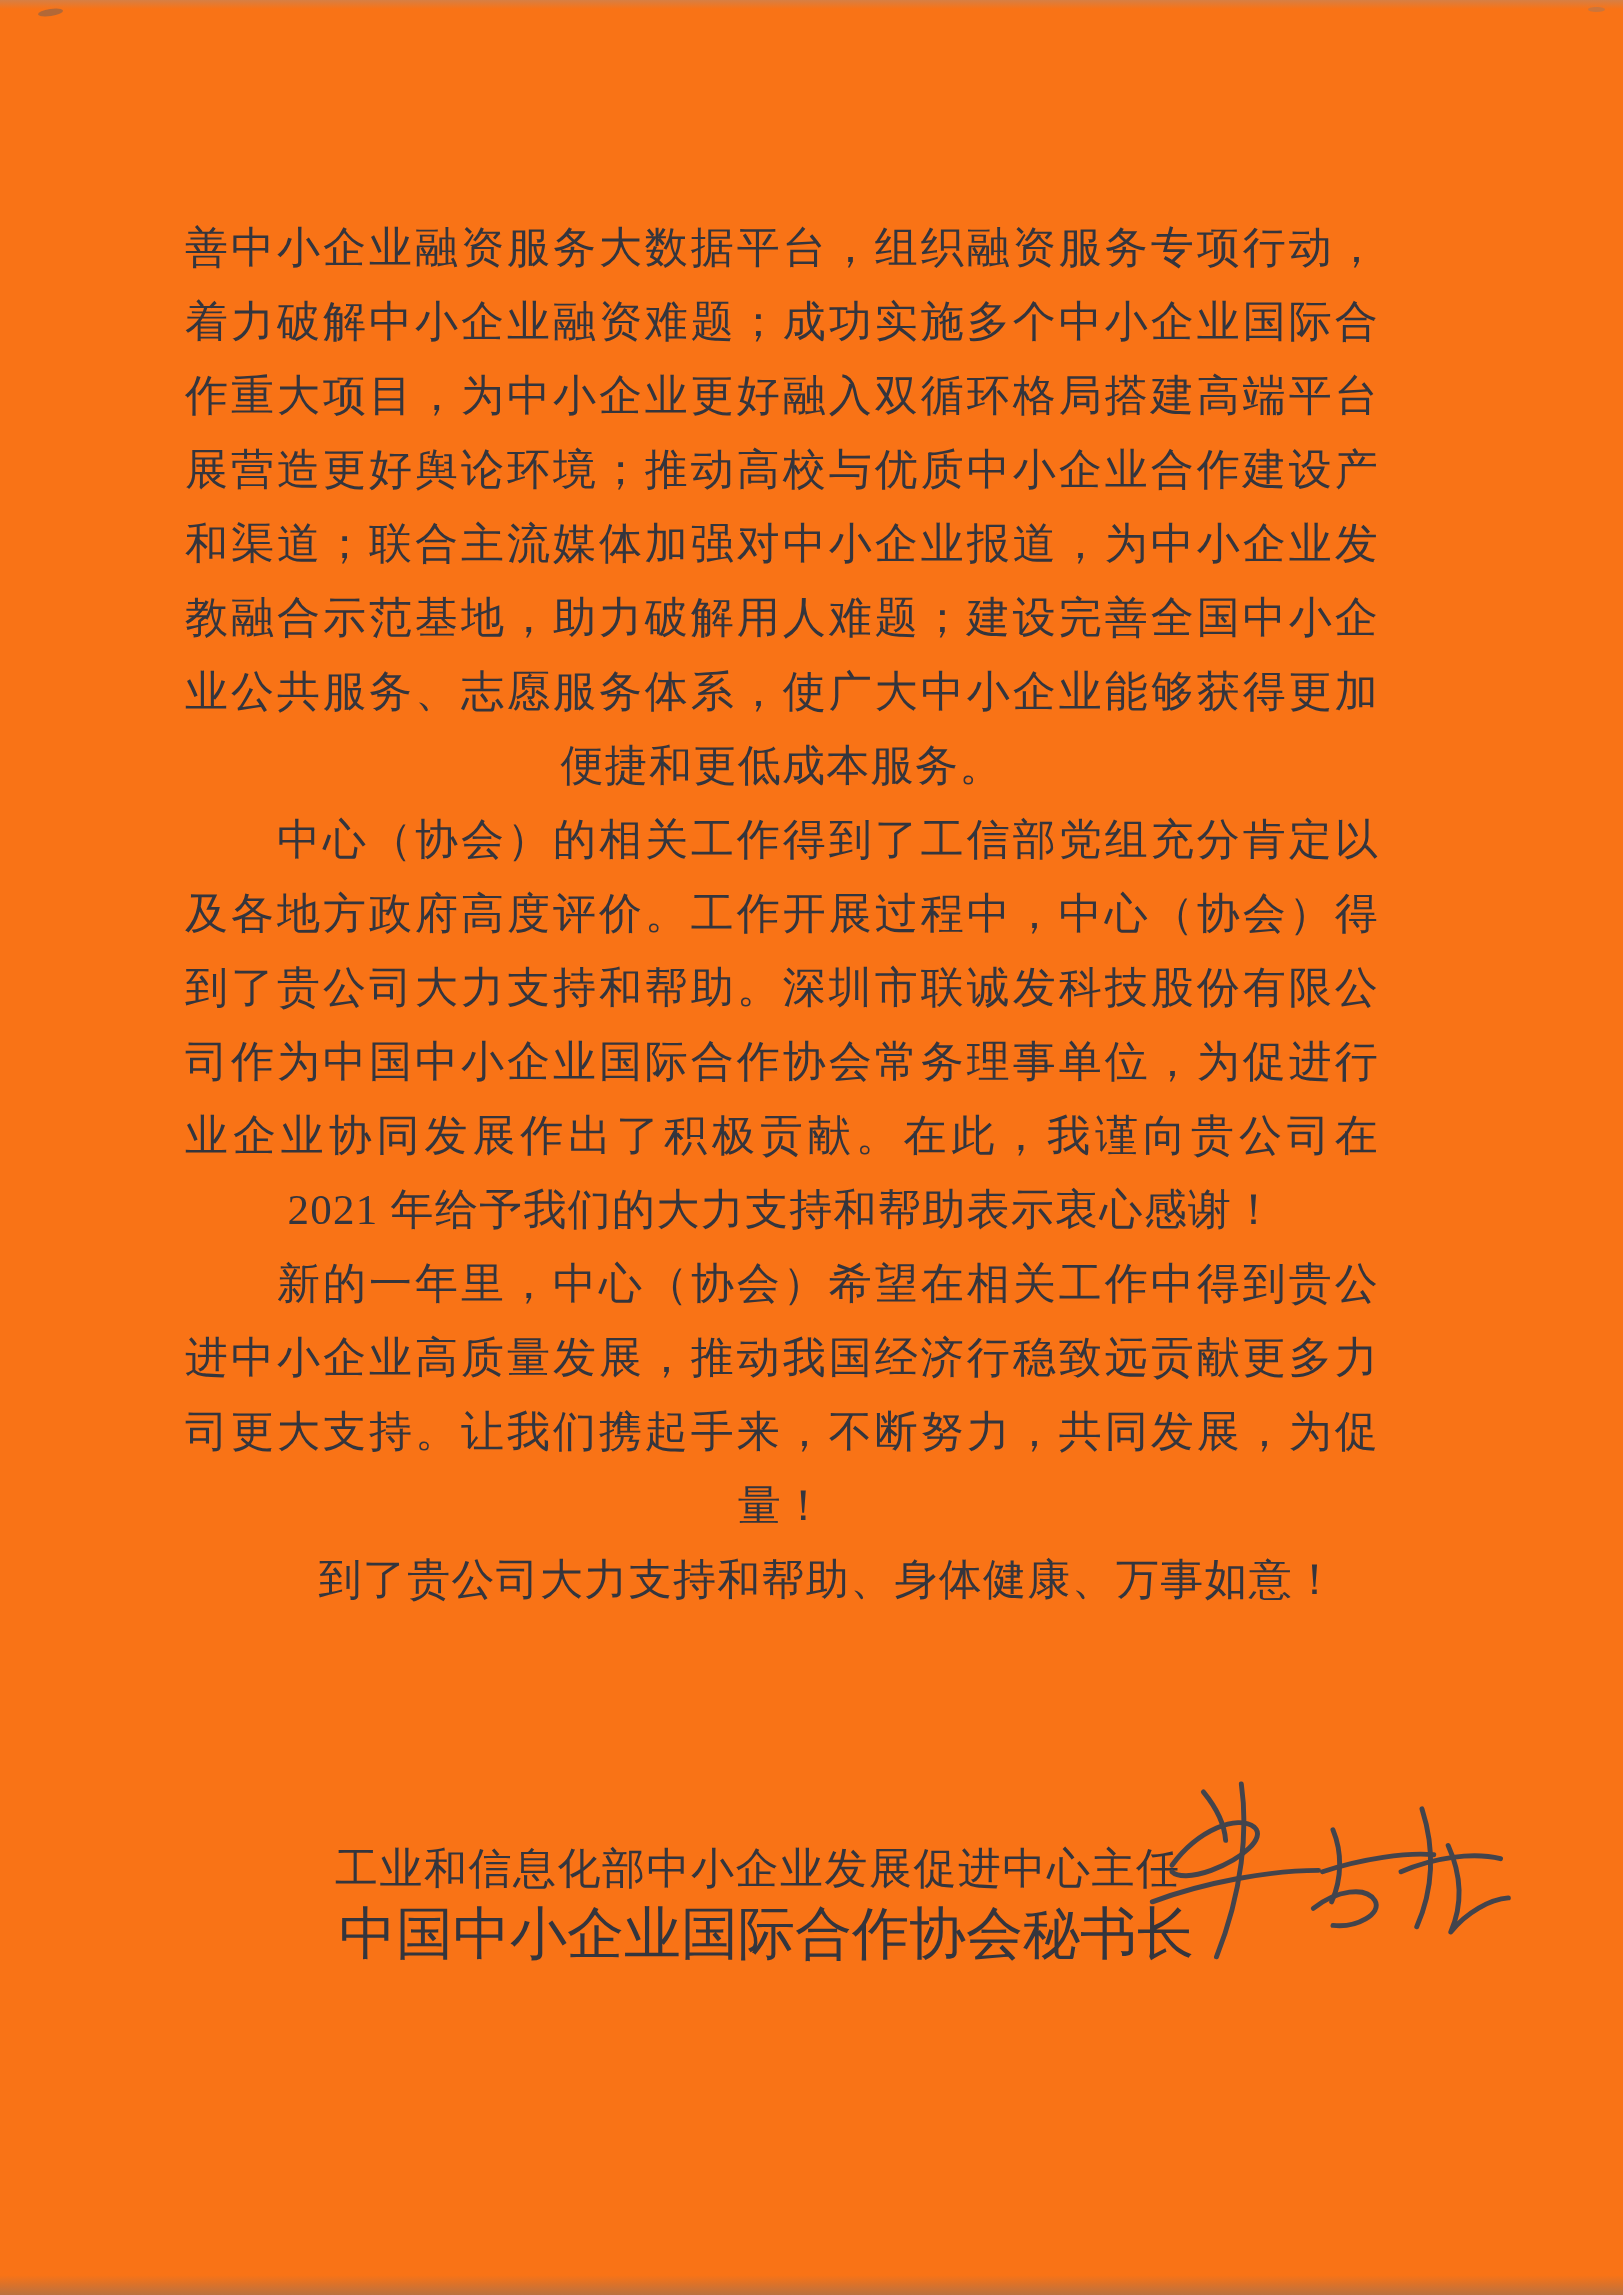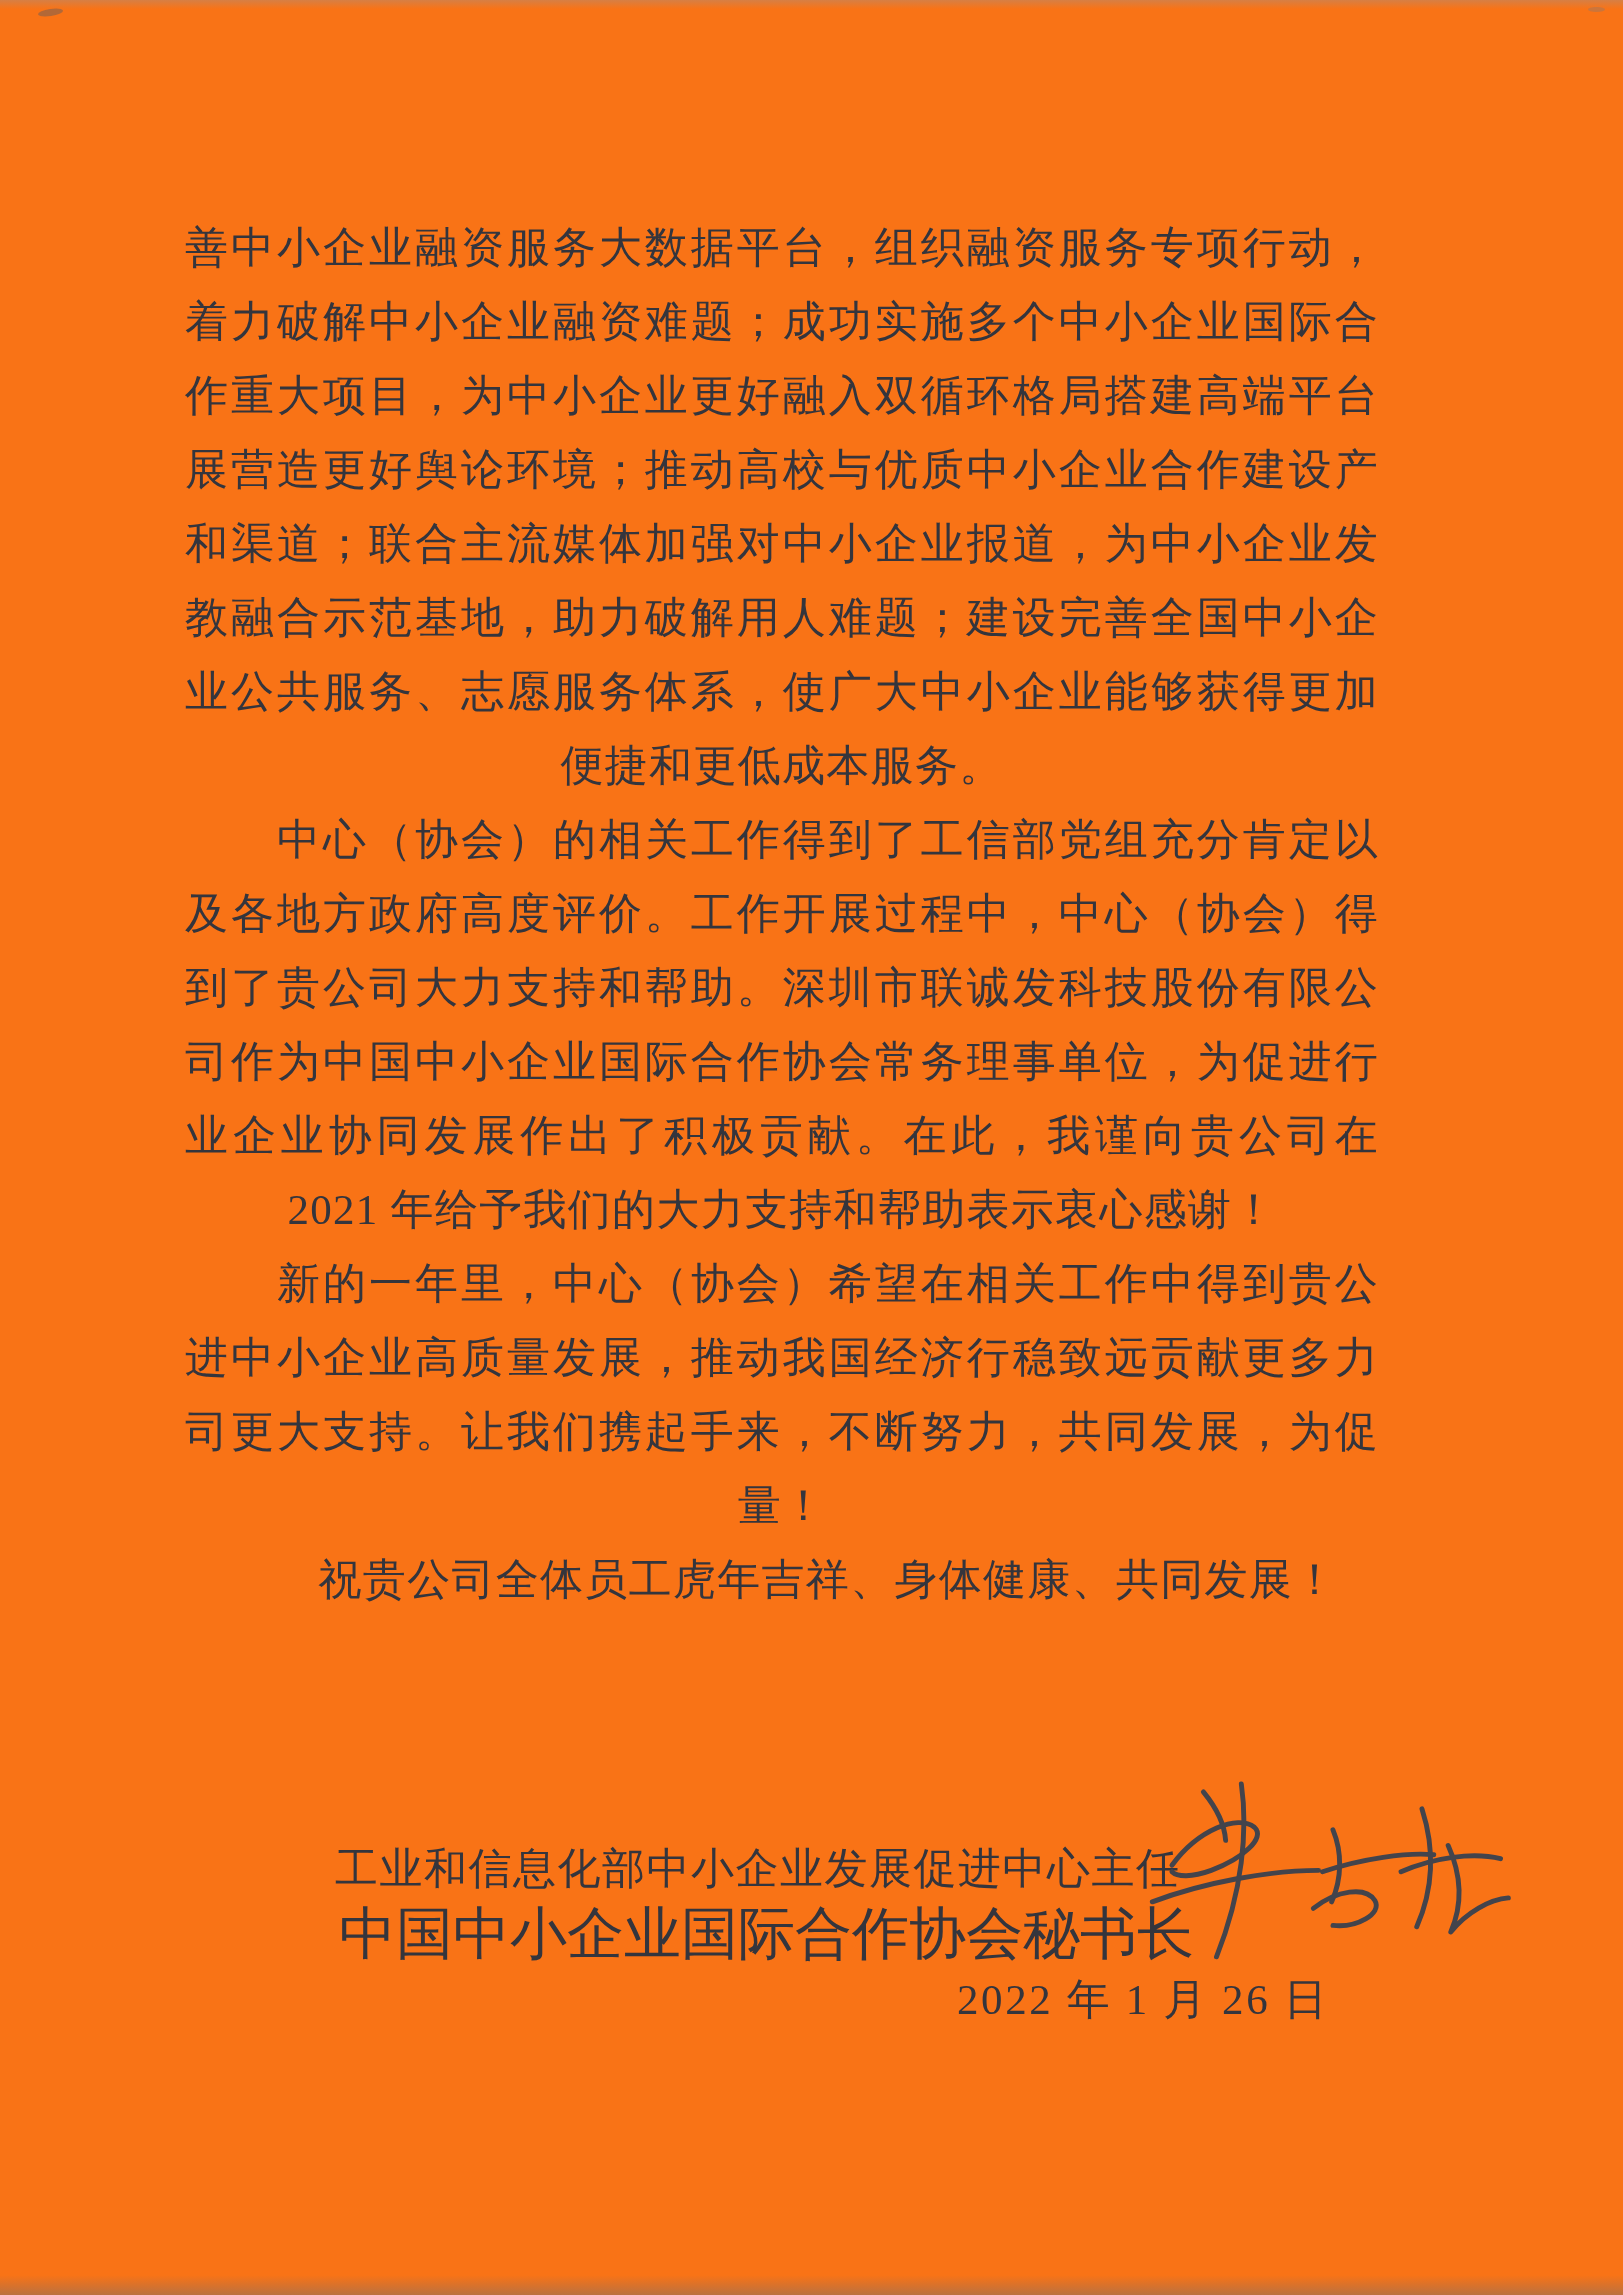--- a/index.html
+++ b/index.html
@@ -143,21 +143,21 @@
     <div class="body-line indent justify">中心（协会）的相关工作得到了工信部党组充分肯定以</div>
     <div class="body-line justify">及各地方政府高度评价。工作开展过程中，中心（协会）得</div>
     <div class="body-line justify">到了贵公司大力支持和帮助。深圳市联诚发科技股份有限公</div>
     <div class="body-line justify">司作为中国中小企业国际合作协会常务理事单位，为促进行</div>
     <div class="body-line justify">业企业协同发展作出了积极贡献。在此，我谨向贵公司在</div>
     <div class="body-line">2021 年给予我们的大力支持和帮助表示衷心感谢！</div>
     <div class="body-line indent justify">新的一年里，中心（协会）希望在相关工作中得到贵公</div>
     <div class="body-line justify">进中小企业高质量发展，推动我国经济行稳致远贡献更多力</div>
     <div class="body-line justify">司更大支持。让我们携起手来，不断努力，共同发展，为促</div>
     <div class="body-line">量！</div>
-    <div class="body-line indent">祝贵公司全体员工虎年吉祥、身体健康、共同发展！</div>
+    <div class="body-line indent">到了贵公司大力支持和帮助、身体健康、万事如意！</div>
   </div>
 
   <div class="signoff-line1">
     <span>工业和信息化部中小企业发展促进中心主任</span>
   </div>
   <div class="signoff-line2">
     <span>中国中小企业国际合作协会秘书长</span>
   </div>
 
   <div class="signature-wrap" title="单立坡">
@@ -169,17 +169,16 @@
       <path class="sig-stroke" d="M40,206 C120,176 220,158 294,158"></path>
       <path class="sig-stroke" d="M316,96 C330,130 330,170 314,206"></path>
       <path class="sig-stroke" d="M286,216 C322,188 366,182 380,204 C392,224 352,246 316,242"></path>
       <path class="sig-stroke" d="M300,160 C360,140 430,130 470,134"></path>
       <path class="sig-stroke" d="M452,64 C470,120 472,180 444,244"></path>
       <path class="sig-stroke" d="M420,160 C470,138 530,130 572,140"></path>
       <path class="sig-stroke" d="M492,120 C510,160 516,206 496,252 C520,222 556,202 584,200"></path>
     </svg>
   </div>
 
-  <div class="signoff-date">2022 年 1 月 26 日</div>
 
   <div class="scan-bottom-edge"></div>
 </div>
 
 
 </body></html>

